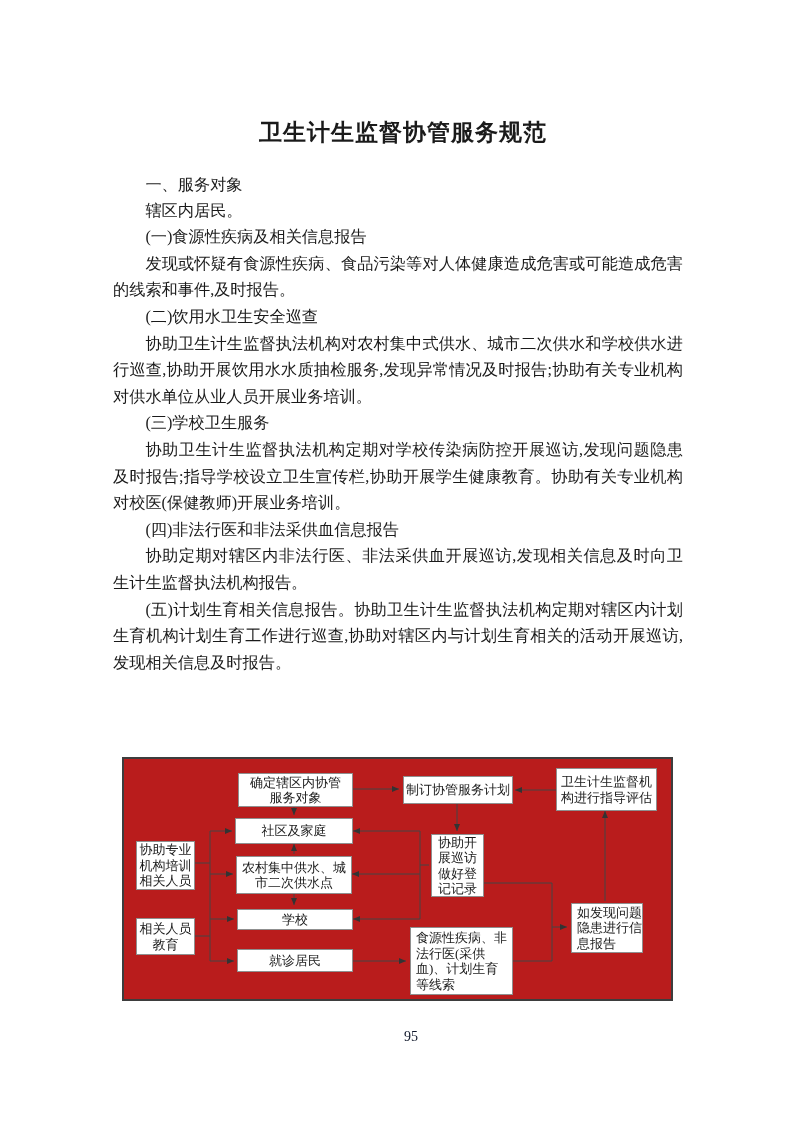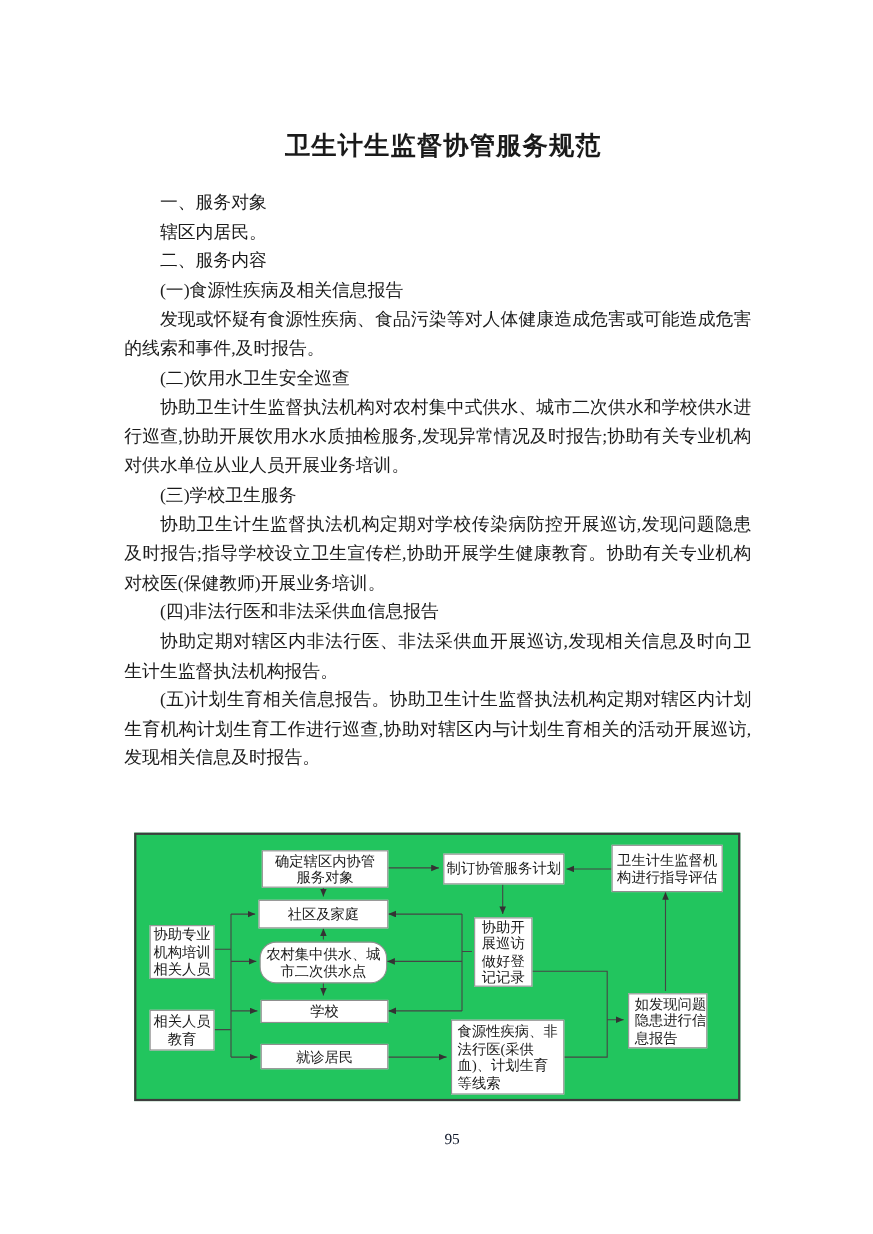--- a/index.html
+++ b/index.html
@@ -23,40 +23,40 @@
   }
   .doc-body p { margin:0; text-indent:2em; }
   .doc-body p.h {
     font-family:"Liberation Sans","DejaVu Sans",sans-serif;
     font-weight:normal;
   }
 
   
   .flowchart {
     position:absolute; left:122px; top:757px; width:551px; height:244px;
-    border:2px solid #3d3d3d; box-sizing:border-box; background:#22c55e;
+    border:2px solid #3d3d3d; box-sizing:border-box; background:#b91c1c;
   }
   .fc-lines { position:absolute; left:-2px; top:-2px; }
   .fc-lines line, .fc-lines path.conn { stroke:#454545; stroke-width:1; fill:none; }
   .fc-box {
     position:absolute; box-sizing:border-box;
     border:1px solid #8f8f8f; background:#ffffff;
     display:flex; align-items:center; justify-content:center;
     text-align:center; white-space:pre-line;
     font-size:13px; line-height:15.5px; color:#1a1a1a;
   }
   .fc-left { justify-content:flex-start; text-align:left; padding-left:5px; }
 
   
   .b1  { left:114px; top:14px;  width:115px; height:34px; }
   .b2  { left:279px; top:17px;  width:110px; height:28px; }
   .b3  { left:432px; top:9px;   width:101px; height:43px; }
   .b4  { left:111px; top:59px;  width:118px; height:26px;text-align:right; }
   .b5  { left:12px;  top:82px;  width:59px;  height:49px; }
-  .b6  { left:112px; top:97px;  width:116px; height:38px;border-radius:15px; }
+  .b6  { left:112px; top:97px;  width:116px; height:38px; }
   .b7  { left:307px; top:75px;  width:53px;  height:63px; }
   .b8  { left:113px; top:150px; width:116px; height:21px; }
   .b9  { left:12px;  top:159px; width:59px;  height:37px; }
   .b10 { left:113px; top:190px; width:116px; height:23px; }
   .b11 { left:286px; top:168px; width:103px; height:68px; }
   .b12 { left:447px; top:144px; width:72px;  height:50px; }
 
   .page-number {
     position:absolute; left:404px; top:1029px;
     font-size:14px; color:#0f172a;
@@ -65,21 +65,20 @@
 </head>
 <body>
 
 <div class="page">
 
   <h1 class="doc-title">卫生计生监督协管服务规范</h1>
 
   <div class="doc-body">
     <p class="h">一、服务对象</p>
     <p>辖区内居民。</p>
-    <p class="h">二、服务内容</p>
     <p>(一)食源性疾病及相关信息报告</p>
     <p>发现或怀疑有食源性疾病、食品污染等对人体健康造成危害或可能造成危害的线索和事件,及时报告。</p>
     <p>(二)饮用水卫生安全巡查</p>
     <p>协助卫生计生监督执法机构对农村集中式供水、城市二次供水和学校供水进行巡查,协助开展饮用水水质抽检服务,发现异常情况及时报告;协助有关专业机构对供水单位从业人员开展业务培训。</p>
     <p>(三)学校卫生服务</p>
     <p>协助卫生计生监督执法机构定期对学校传染病防控开展巡访,发现问题隐患及时报告;指导学校设立卫生宣传栏,协助开展学生健康教育。协助有关专业机构对校医(保健教师)开展业务培训。</p>
     <p>(四)非法行医和非法采供血信息报告</p>
     <p>协助定期对辖区内非法行医、非法采供血开展巡访,发现相关信息及时向卫生计生监督执法机构报告。</p>
     <p>(五)计划生育相关信息报告。协助卫生计生监督执法机构定期对辖区内计划生育机构计划生育工作进行巡查,协助对辖区内与计划生育相关的活动开展巡访,发现相关信息及时报告。</p>
   </div>

